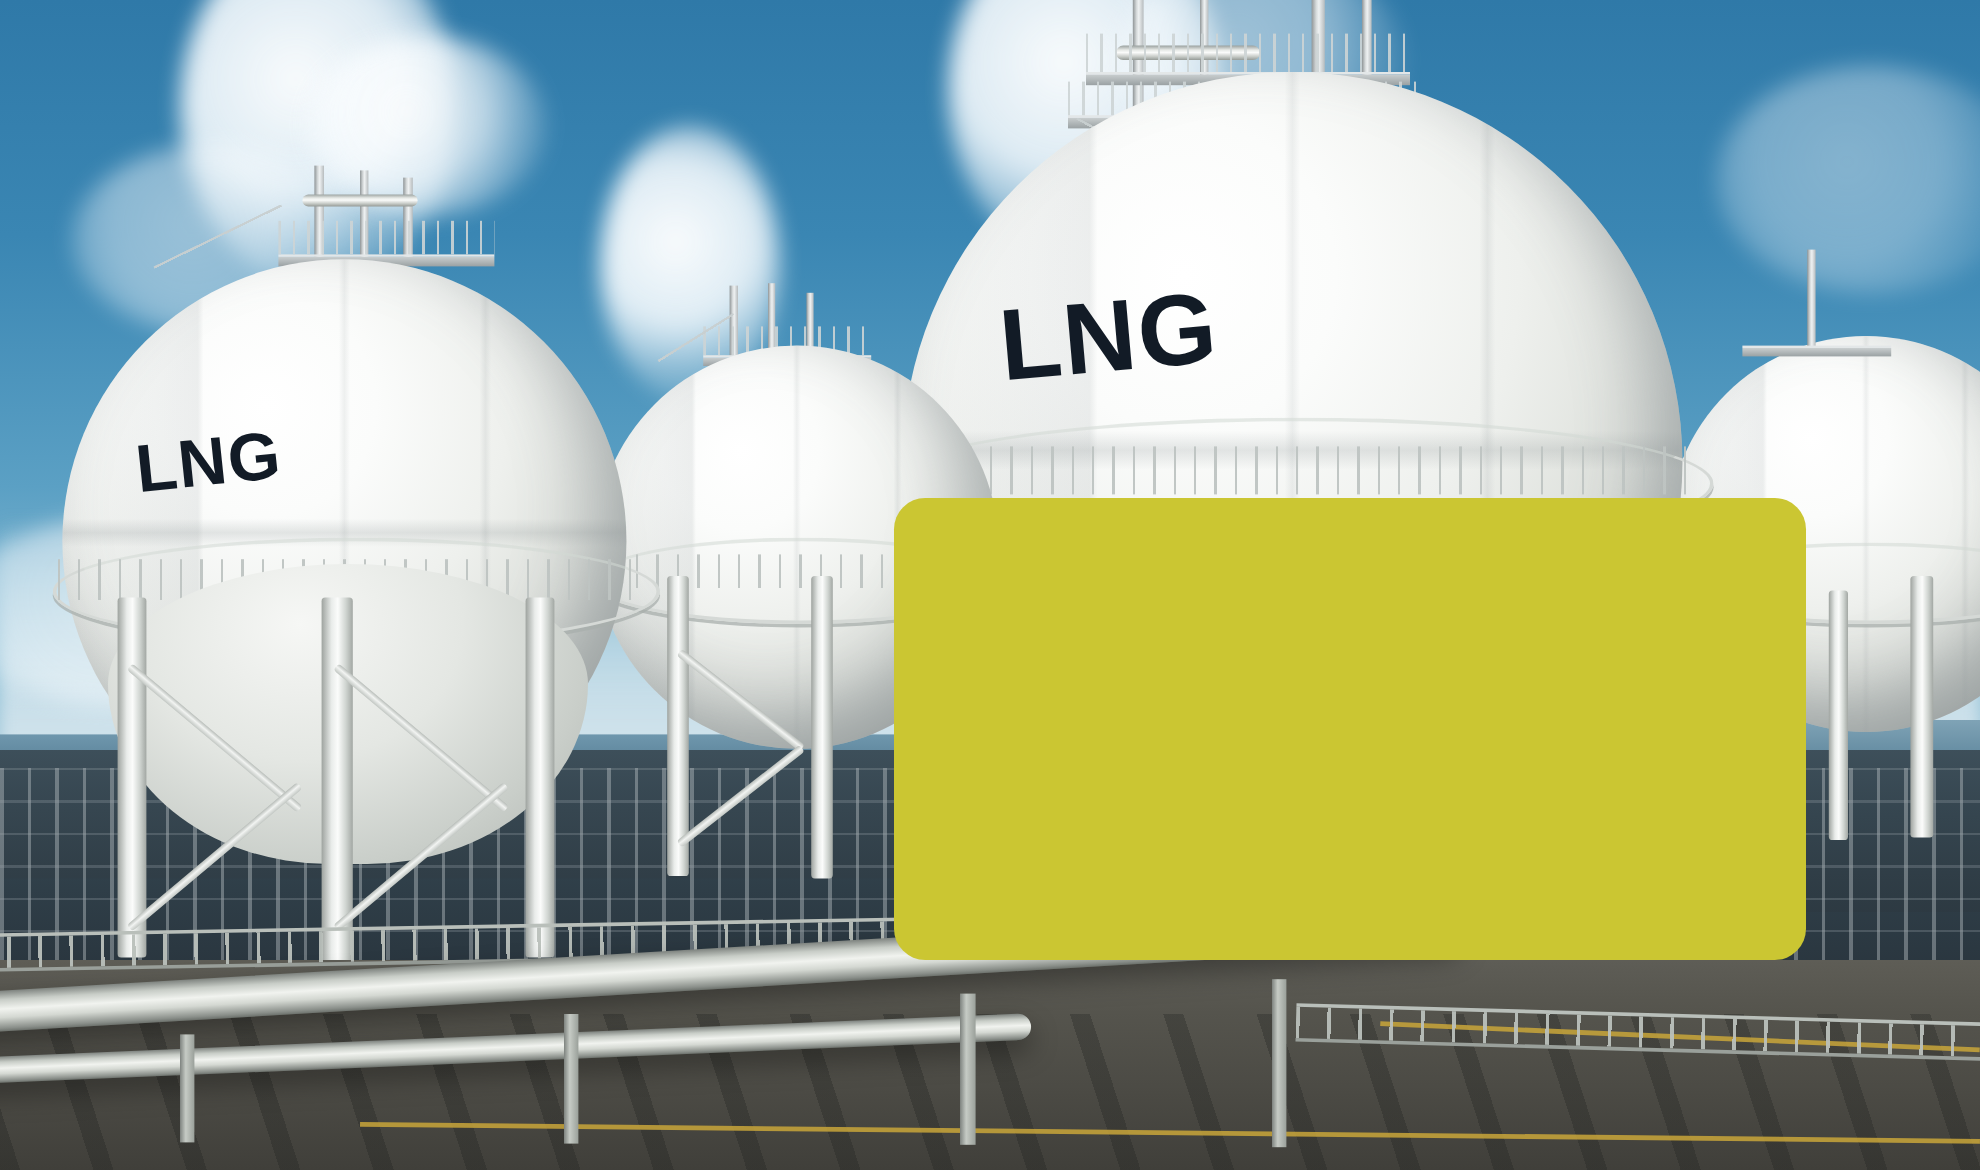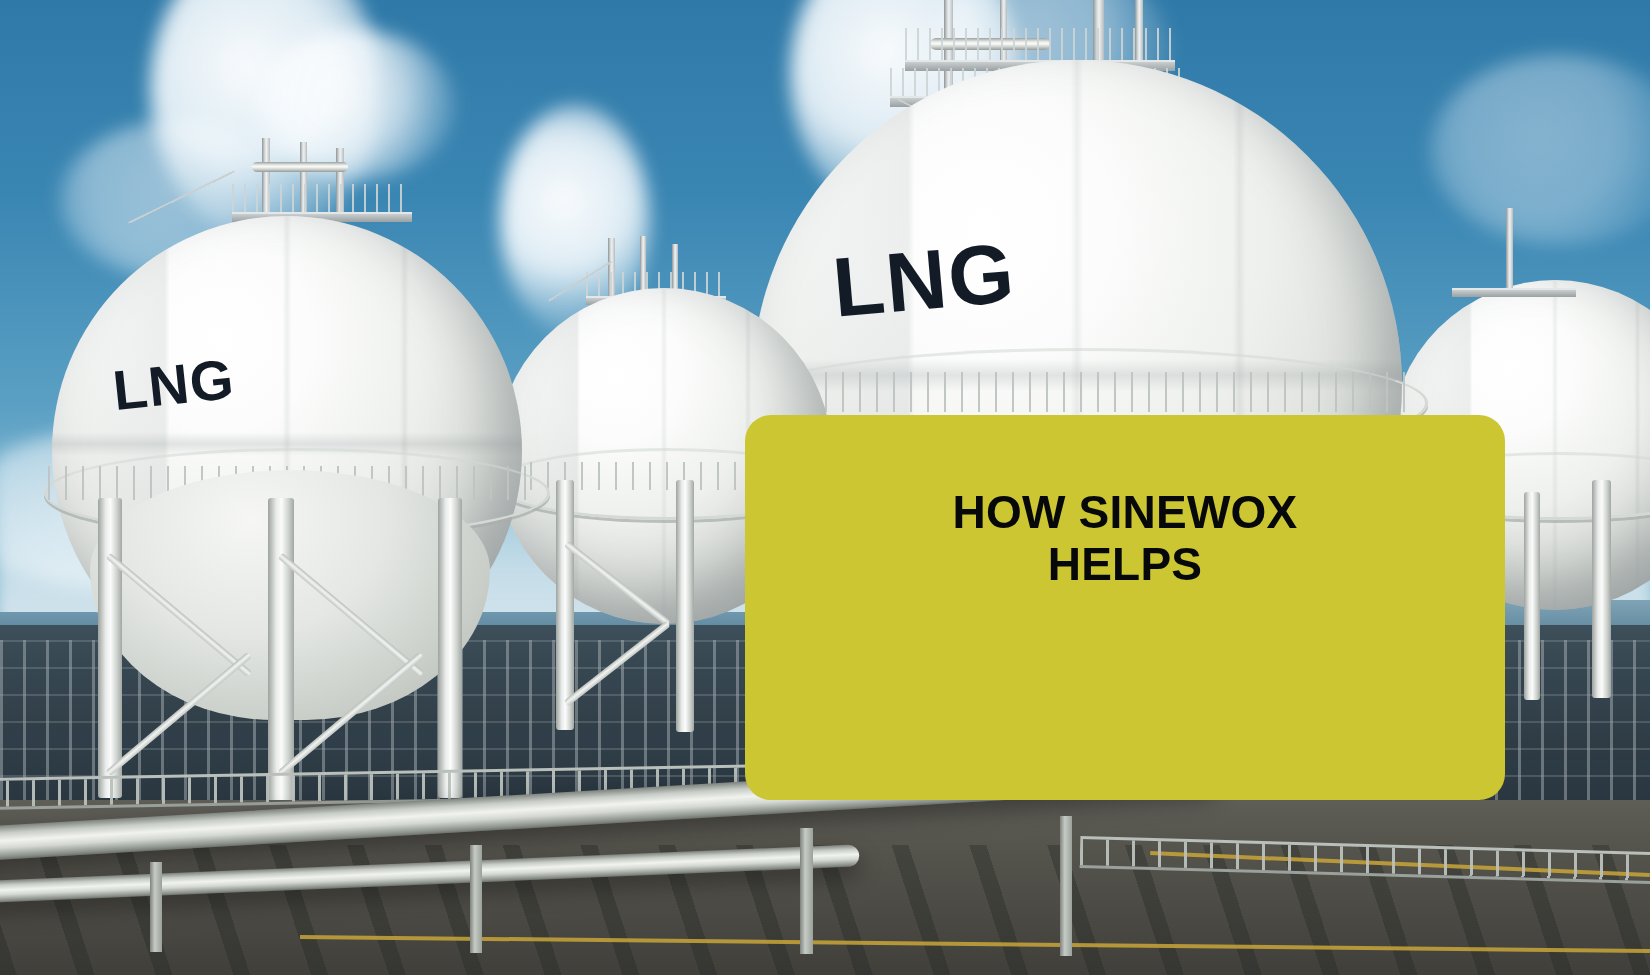--- a/index.html
+++ b/index.html
@@ -365,16 +365,15 @@
   <div class="handrail" style="left:-20px; top:778px; width:1150px; transform:rotate(-1deg);"></div>
   <div class="bigpipe" style="left:-40px; top:828px; width:1260px; height:34px; transform:rotate(-3.4deg);"></div>
   <div class="bigpipe" style="left:-40px; top:882px; width:900px; height:22px; transform:rotate(-2.4deg);"></div>
   <div class="support" style="left:150px; top:862px; width:12px; height:90px;"></div>
   <div class="support" style="left:470px; top:845px; width:12px; height:108px;"></div>
   <div class="support" style="left:800px; top:828px; width:13px; height:126px;"></div>
   <div class="support" style="left:1060px; top:816px; width:12px; height:140px;"></div>
   <div class="handrail" style="left:1080px; top:836px; width:620px; transform:rotate(1.6deg);"></div>
 
   <div id="info-card">
-    <h1 id="card-title">HOW SINEWOX HELPS</h1>
   </div>
 
 </div>
 
 </body></html>

